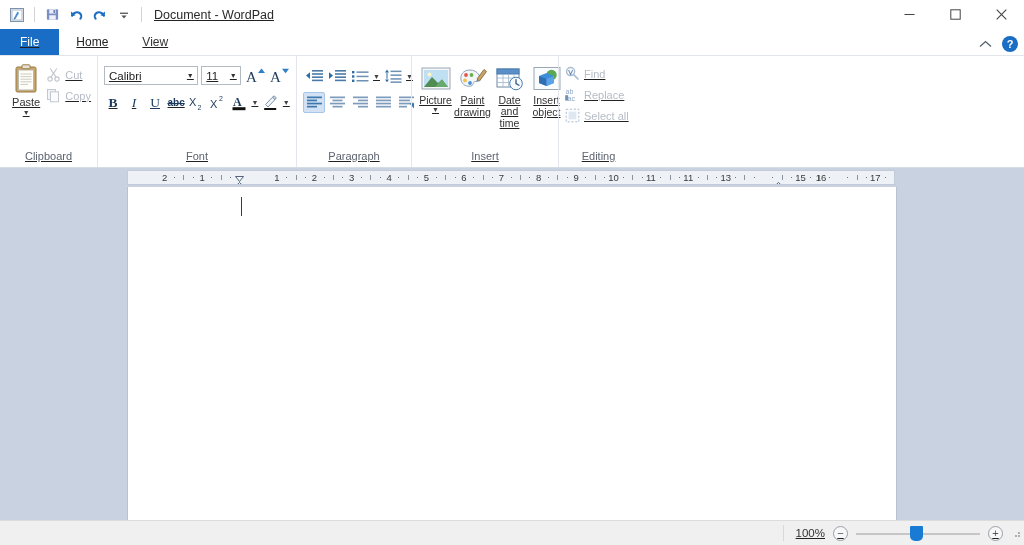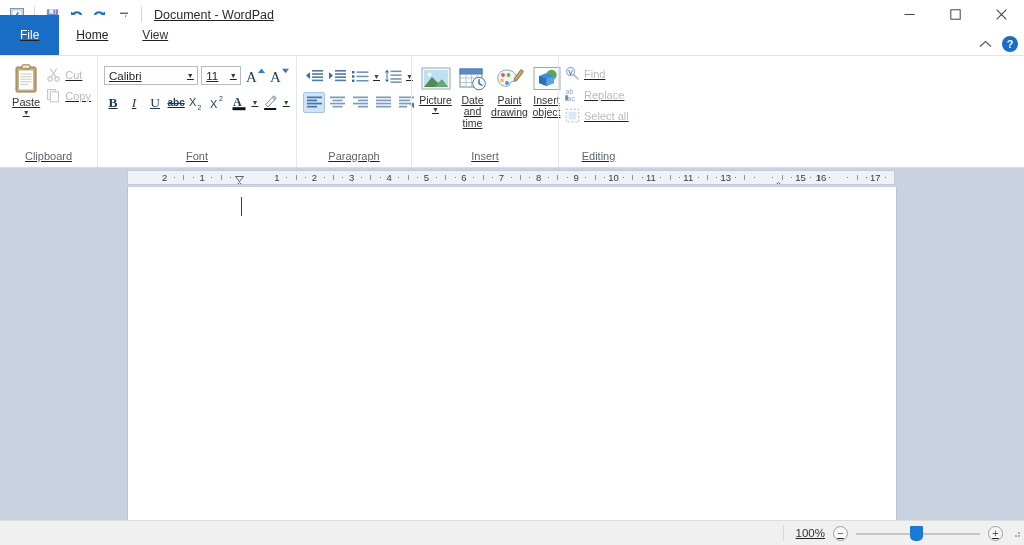--- a/index.html
+++ b/index.html
@@ -17,21 +17,21 @@
   .qat{display:flex;align-items:center;padding-left:6px;gap:2px;}
   .qat-btn{width:22px;height:22px;display:flex;align-items:center;justify-content:center;border-radius:2px;}
   .qat-sep{width:1px;height:15px;background:#d4d4d4;margin:0 4px;}
   .win-title{margin-left:8px;font-size:12.5px;color:#2b2b2b;white-space:nowrap;}
   .wincontrols{position:absolute;right:0;top:0;display:flex;height:29px;}
   .wc{width:46px;height:29px;display:flex;align-items:center;justify-content:center;}
   .wc svg{display:block;}
 
   
   .tabstrip{height:26px;background:#ffffff;display:flex;align-items:flex-end;position:relative;flex:0 0 auto;}
-  .tab{height:40px;padding:0 17px;display:flex;align-items:center;font-size:12px;color:#333;position:relative;}
+  .tab{height:26px;padding:0 17px;display:flex;align-items:center;font-size:12px;color:#333;position:relative;}
   .tab.file{background:#1a6dc4;color:#fff;padding:0 20px;}
   .tab.active{background:#ffffff;color:#222;}
   .tab.active:after{content:"";position:absolute;left:0;right:0;bottom:0;height:1px;background:#ffffff;z-index:3;}
   .tabstrip .right-tools{position:absolute;right:6px;bottom:3px;display:flex;align-items:center;gap:9px;}
   .chev-btn{width:16px;height:16px;display:flex;align-items:center;justify-content:center;}
   .help-btn{width:16px;height:16px;border-radius:50%;background:#1a6dc4;color:#fff;font-size:11px;font-weight:bold;
             display:flex;align-items:center;justify-content:center;line-height:1;}
 
   
   .ribbon{height:111px;background:#ffffff;border-top:1px solid #e2e6ea;border-bottom:1px solid #d6dce2;
@@ -423,46 +423,46 @@
                 <path d="M3 21 L11 11 L17 17 L21 13.5 L27 21 Z" fill="#4e8c52"></path>
                 <path d="M14 21 L21 13.5 L27 21 Z" fill="#6aa96d"></path>
               </svg>
             </div>
             <div class="ins-lbl">Picture</div>
             <div class="ins-caret">▼</div>
           </div>
           <div class="ins-item">
             <div class="ins-ico">
               <svg width="30" height="26" viewBox="0 0 30 26">
+                <path d="M12 4 C5 4 2 9 3 14 C4 19 9 21 13 20 C16 19.2 14.5 17 16 16 C17.6 15 20 16.4 21.4 14.4 C23.6 11.2 19.5 4 12 4 Z" fill="#f3f6f9" stroke="#8fa3b8"></path>
+                <circle cx="8" cy="9" r="1.9" fill="#e2574c"></circle>
+                <circle cx="7" cy="14.4" r="1.9" fill="#f2c14e"></circle>
+                <circle cx="12" cy="17" r="1.9" fill="#4a90d9"></circle>
+                <circle cx="13.5" cy="9" r="1.9" fill="#6ab04c"></circle>
+                <path d="M19 13 L26 3.5 L28.5 5.5 L21.5 15 Z" fill="#c8a46a" stroke="#8f7446"></path>
+                <path d="M18.2 15.6 L20.2 14.6 L19 13.4 Z" fill="#5c6a78"></path>
+              </svg>
+            </div>
+            <div class="ins-lbl">Paint</div>
+            <div class="ins-lbl">drawing</div>
+          </div>
+          <div class="ins-item">
+            <div class="ins-ico">
+              <svg width="30" height="26" viewBox="0 0 30 26">
                 <rect x="2" y="3" width="22" height="18" fill="#ffffff" stroke="#6f8aa6"></rect>
                 <rect x="2" y="3" width="22" height="5" fill="#5b8fc9" stroke="#4a7cb0"></rect>
                 <g stroke="#9fb6cc" stroke-width="0.8">
                   <path d="M2 12 H24 M2 16.5 H24 M8 8 V21 M13.5 8 V21 M19 8 V21"></path>
                 </g>
                 <circle cx="21" cy="17.5" r="6.3" fill="#f7fafc" stroke="#4a7cb0"></circle>
                 <path d="M21 13.6 V17.6 L24 19.2" stroke="#2f5b86" stroke-width="1.3" fill="none" stroke-linecap="round"></path>
               </svg>
             </div>
             <div class="ins-lbl">Date and</div>
             <div class="ins-lbl">time</div>
-          </div>
-          <div class="ins-item">
-            <div class="ins-ico">
-              <svg width="30" height="26" viewBox="0 0 30 26">
-                <path d="M12 4 C5 4 2 9 3 14 C4 19 9 21 13 20 C16 19.2 14.5 17 16 16 C17.6 15 20 16.4 21.4 14.4 C23.6 11.2 19.5 4 12 4 Z" fill="#f3f6f9" stroke="#8fa3b8"></path>
-                <circle cx="8" cy="9" r="1.9" fill="#e2574c"></circle>
-                <circle cx="7" cy="14.4" r="1.9" fill="#f2c14e"></circle>
-                <circle cx="12" cy="17" r="1.9" fill="#4a90d9"></circle>
-                <circle cx="13.5" cy="9" r="1.9" fill="#6ab04c"></circle>
-                <path d="M19 13 L26 3.5 L28.5 5.5 L21.5 15 Z" fill="#c8a46a" stroke="#8f7446"></path>
-                <path d="M18.2 15.6 L20.2 14.6 L19 13.4 Z" fill="#5c6a78"></path>
-              </svg>
-            </div>
-            <div class="ins-lbl">Paint</div>
-            <div class="ins-lbl">drawing</div>
           </div>
           <div class="ins-item">
             <div class="ins-ico">
               <svg width="30" height="26" viewBox="0 0 30 26">
                 <rect x="2" y="1.5" width="26" height="22" fill="#fbfcfd" stroke="#9aa7b5"></rect>
                 <circle cx="19.5" cy="9" r="5.2" fill="#5aa84f"></circle>
                 <path d="M7 10 L14.5 7 L22 10 L22 17 L14.5 20 L7 17 Z" fill="#3f8edc"></path>
                 <path d="M7 10 L14.5 13 L14.5 20 L7 17 Z" fill="#2f6fb0"></path>
                 <path d="M14.5 13 L22 10 L22 17 L14.5 20 Z" fill="#5ba2e8"></path>
               </svg>

